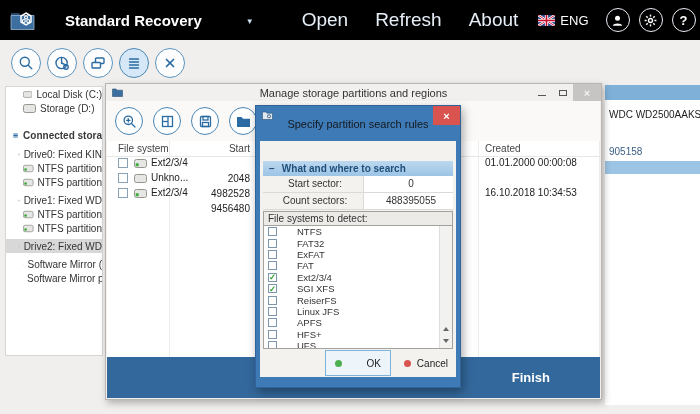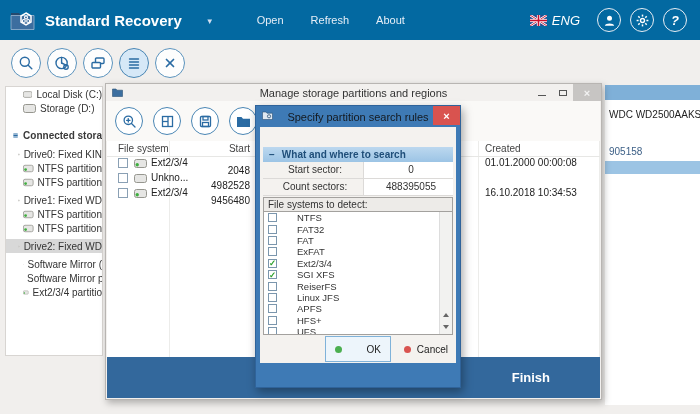--- a/index.html
+++ b/index.html
@@ -1,26 +1,26 @@
 <!DOCTYPE html>
 <html><head>
 <meta charset="utf-8">
 <style>
   html,body{margin:0;padding:0;}
   body{font-family:"Liberation Sans",sans-serif;background:#e8e6e4;}
   .screen{position:relative;width:700px;height:414px;background:#f1efed;overflow:hidden;}
 
   
-  .topbar{position:absolute;left:0;top:0;width:700px;height:40px;background:#0369a1;display:flex;align-items:center;color:#fff;}
+  .topbar{position:absolute;left:0;top:0;width:700px;height:40px;background:#000000;display:flex;align-items:center;color:#fff;gap:20px;}
   .logo{margin-left:10px;display:flex;align-items:center;}
   .app-title{font-size:15px;font-weight:bold;margin-left:8px;white-space:nowrap;}
   .caret{font-size:8px;color:#cfdef0;margin-left:24px;margin-top:2px;}
-  .menu{display:flex;gap:27px;margin-left:43px;font-size:11px;color:#e6eef7;}
+  .menu{display:flex;gap:27px;margin-left:28px;font-size:19px;color:#e6eef7;}
   .menu-item{cursor:default;}
-  .topbar-right{margin-left:auto;display:flex;align-items:center;margin-right:13px;gap:9px;font-style:italic;}
+  .topbar-right{margin-left:auto;display:flex;align-items:center;margin-right:13px;gap:9px;}
   .lang{font-size:13px;display:flex;gap:5px;align-items:center;margin-right:8px;}
   .tb-circle{width:24px;height:24px;border:1.6px solid #e9eef4;border-radius:50%;display:flex;align-items:center;justify-content:center;font-size:13px;color:#fff;font-weight:bold;box-sizing:border-box;}
 
   
   .app-toolbar{position:absolute;top:48px;left:11px;display:flex;gap:6px;}
   .circ{width:30px;height:30px;border-radius:50%;border:1.4px solid #5b93bd;background:#fdfdfd;display:flex;align-items:center;justify-content:center;color:#2a6ba3;box-sizing:border-box;}
   .circ.active{background:#d6e8f7;border-color:#4a86b4;}
 
   
   .sidebar{position:absolute;left:5px;top:86px;width:98px;height:270px;background:#fff;border:1px solid #d8d5d2;font-size:10px;color:#333;overflow:hidden;box-sizing:border-box;}
@@ -55,28 +55,28 @@
   .mtable{position:absolute;top:57px;left:1px;right:1px;bottom:42px;background:#fff;font-size:10px;color:#222;overflow:hidden;}
   .vline{position:absolute;top:0;bottom:0;width:1px;background:#ececea;}
   .mth{position:absolute;top:0;left:0;right:0;height:15px;border-bottom:1px solid #e7e7e5;color:#444;}
   .mth .h-fs{position:absolute;left:11px;top:2px;}
   .h-start{position:absolute;left:70px;width:73px;top:2px;text-align:right;}
   .h-created{position:absolute;left:378px;top:2px;}
   .mrow{position:absolute;left:0;right:0;height:15px;}
   .mrow .cb{position:absolute;left:11px;top:2px;}
   .mrow .ric{position:absolute;left:27px;top:3px;}
   .mrow .r-fs{position:absolute;left:44px;top:1px;}
-  .mrow .r-start{position:absolute;left:70px;width:73px;top:9px;text-align:right;}
+  .mrow .r-start{position:absolute;left:70px;width:73px;top:17px;text-align:right;}
   .mrow .r-created{position:absolute;left:378px;top:1px;}
   .cb{width:10px;height:10px;background:#fff;border:1px solid #8aa0b4;box-sizing:border-box;display:flex;align-items:center;justify-content:center;}
   .finish-bar{position:absolute;left:1px;right:1px;bottom:1px;height:41px;background:#33689c;display:flex;align-items:center;justify-content:flex-end;padding-right:50px;color:#fff;font-weight:bold;font-size:13px;box-sizing:border-box;}
 
   
   .sdlg{position:absolute;left:255px;top:105px;width:206px;height:283px;background:#3e7ab5;border:1px solid #2f639a;box-shadow:2px 4px 9px rgba(0,0,0,.35);box-sizing:border-box;padding:0 4px 5px 4px;}
-  .sdlg-title{height:21px;position:relative;display:flex;align-items:center;justify-content:center;color:#14191f;font-size:11px;}
+  .sdlg-title{height:35px;position:relative;display:flex;align-items:center;justify-content:center;color:#14191f;font-size:11px;}
   .sdlg-title .sicon{position:absolute;left:2px;top:4px;}
   .sclose{position:absolute;right:-4px;top:0;width:27px;height:19px;background:#d9534f;color:#fff;display:flex;align-items:center;justify-content:center;font-size:11px;font-weight:bold;}
   .sdlg-body{position:relative;background:#f4f2ef;height:236px;font-size:10px;color:#333;}
   .sec-head{position:absolute;left:3px;right:3px;top:20px;height:15px;background:linear-gradient(#bcd8ef,#9cc4e5);color:#1f4e79;font-weight:bold;display:flex;align-items:center;padding-left:6px;box-sizing:border-box;}
   .sec-head .minus{margin-right:7px;font-weight:bold;}
   .props{position:absolute;left:3px;right:3px;top:35px;text-align:center;}
   .prow{position:relative;height:16px;border-bottom:1px solid #dcdad8;display:flex;}
   .plabel{width:100px;line-height:16px;padding-left:4px;box-sizing:border-box;}
   .pvalue{flex:1;background:#fff;border-left:1px solid #dcdad8;line-height:16px;padding-left:5px;}
   .fs-head{position:absolute;left:3px;right:3px;top:70px;height:15px;background:#edebe8;border:1px solid #a3a19e;box-sizing:border-box;line-height:13px;padding-left:4px;}
@@ -276,27 +276,20 @@
     </div>
     <div class="sitem ind2">
       <svg width="13" height="9" viewBox="0 0 13 9">
           <rect x="0.5" y="0.5" width="12" height="8" rx="1.5" fill="#d8d8d6" stroke="#90908e"></rect>
           <line x1="4.7" y1="0.5" x2="4.7" y2="8.5" stroke="#90908e"></line>
           <line x1="8.6" y1="0.5" x2="8.6" y2="8.5" stroke="#90908e"></line>
           <line x1="0.5" y1="4.5" x2="12.5" y2="4.5" stroke="#90908e"></line>
         </svg>
       <span>Software Mirror p</span>
     </div>
-    <div class="sitem ind2">
-      <svg width="13" height="9" viewBox="0 0 13 9">
-          <rect x="0.5" y="0.5" width="12" height="8" rx="2" fill="#e6e6e4" stroke="#96968f"></rect>
-          <circle cx="3.2" cy="5.8" r="1.7" fill="#3fae3f"></circle>
-        </svg>
-      <span>Ext2/3/4 partitio</span>
-    </div>
   </div>
 
   <div class="bgwin">
     <div class="bg-header"></div>
     <div class="bg-dev">WDC WD2500AAKS-00L</div>
     <div class="bg-serial">905158</div>
     <div class="bg-selrow"></div>
   </div>
 
   <div class="mdlg">
@@ -442,27 +435,27 @@
         <div class="fsrow">
             <span class="fscb">
               <span class="mk"></span>
             </span>
             <span>FAT32</span>
           </div>
         <div class="fsrow">
             <span class="fscb">
               <span class="mk"></span>
             </span>
+            <span>ExFAT</span>
+          </div>
+        <div class="fsrow">
+            <span class="fscb">
+              <span class="mk"></span>
+            </span>
             <span>FAT</span>
-          </div>
-        <div class="fsrow">
-            <span class="fscb">
-              <span class="mk"></span>
-            </span>
-            <span>ExFAT</span>
           </div>
         <div class="fsrow">
             <span class="fscb">
               <span class="mk">✓</span>
             </span>
             <span>Ext2/3/4</span>
           </div>
         <div class="fsrow">
             <span class="fscb">
               <span class="mk">✓</span>

